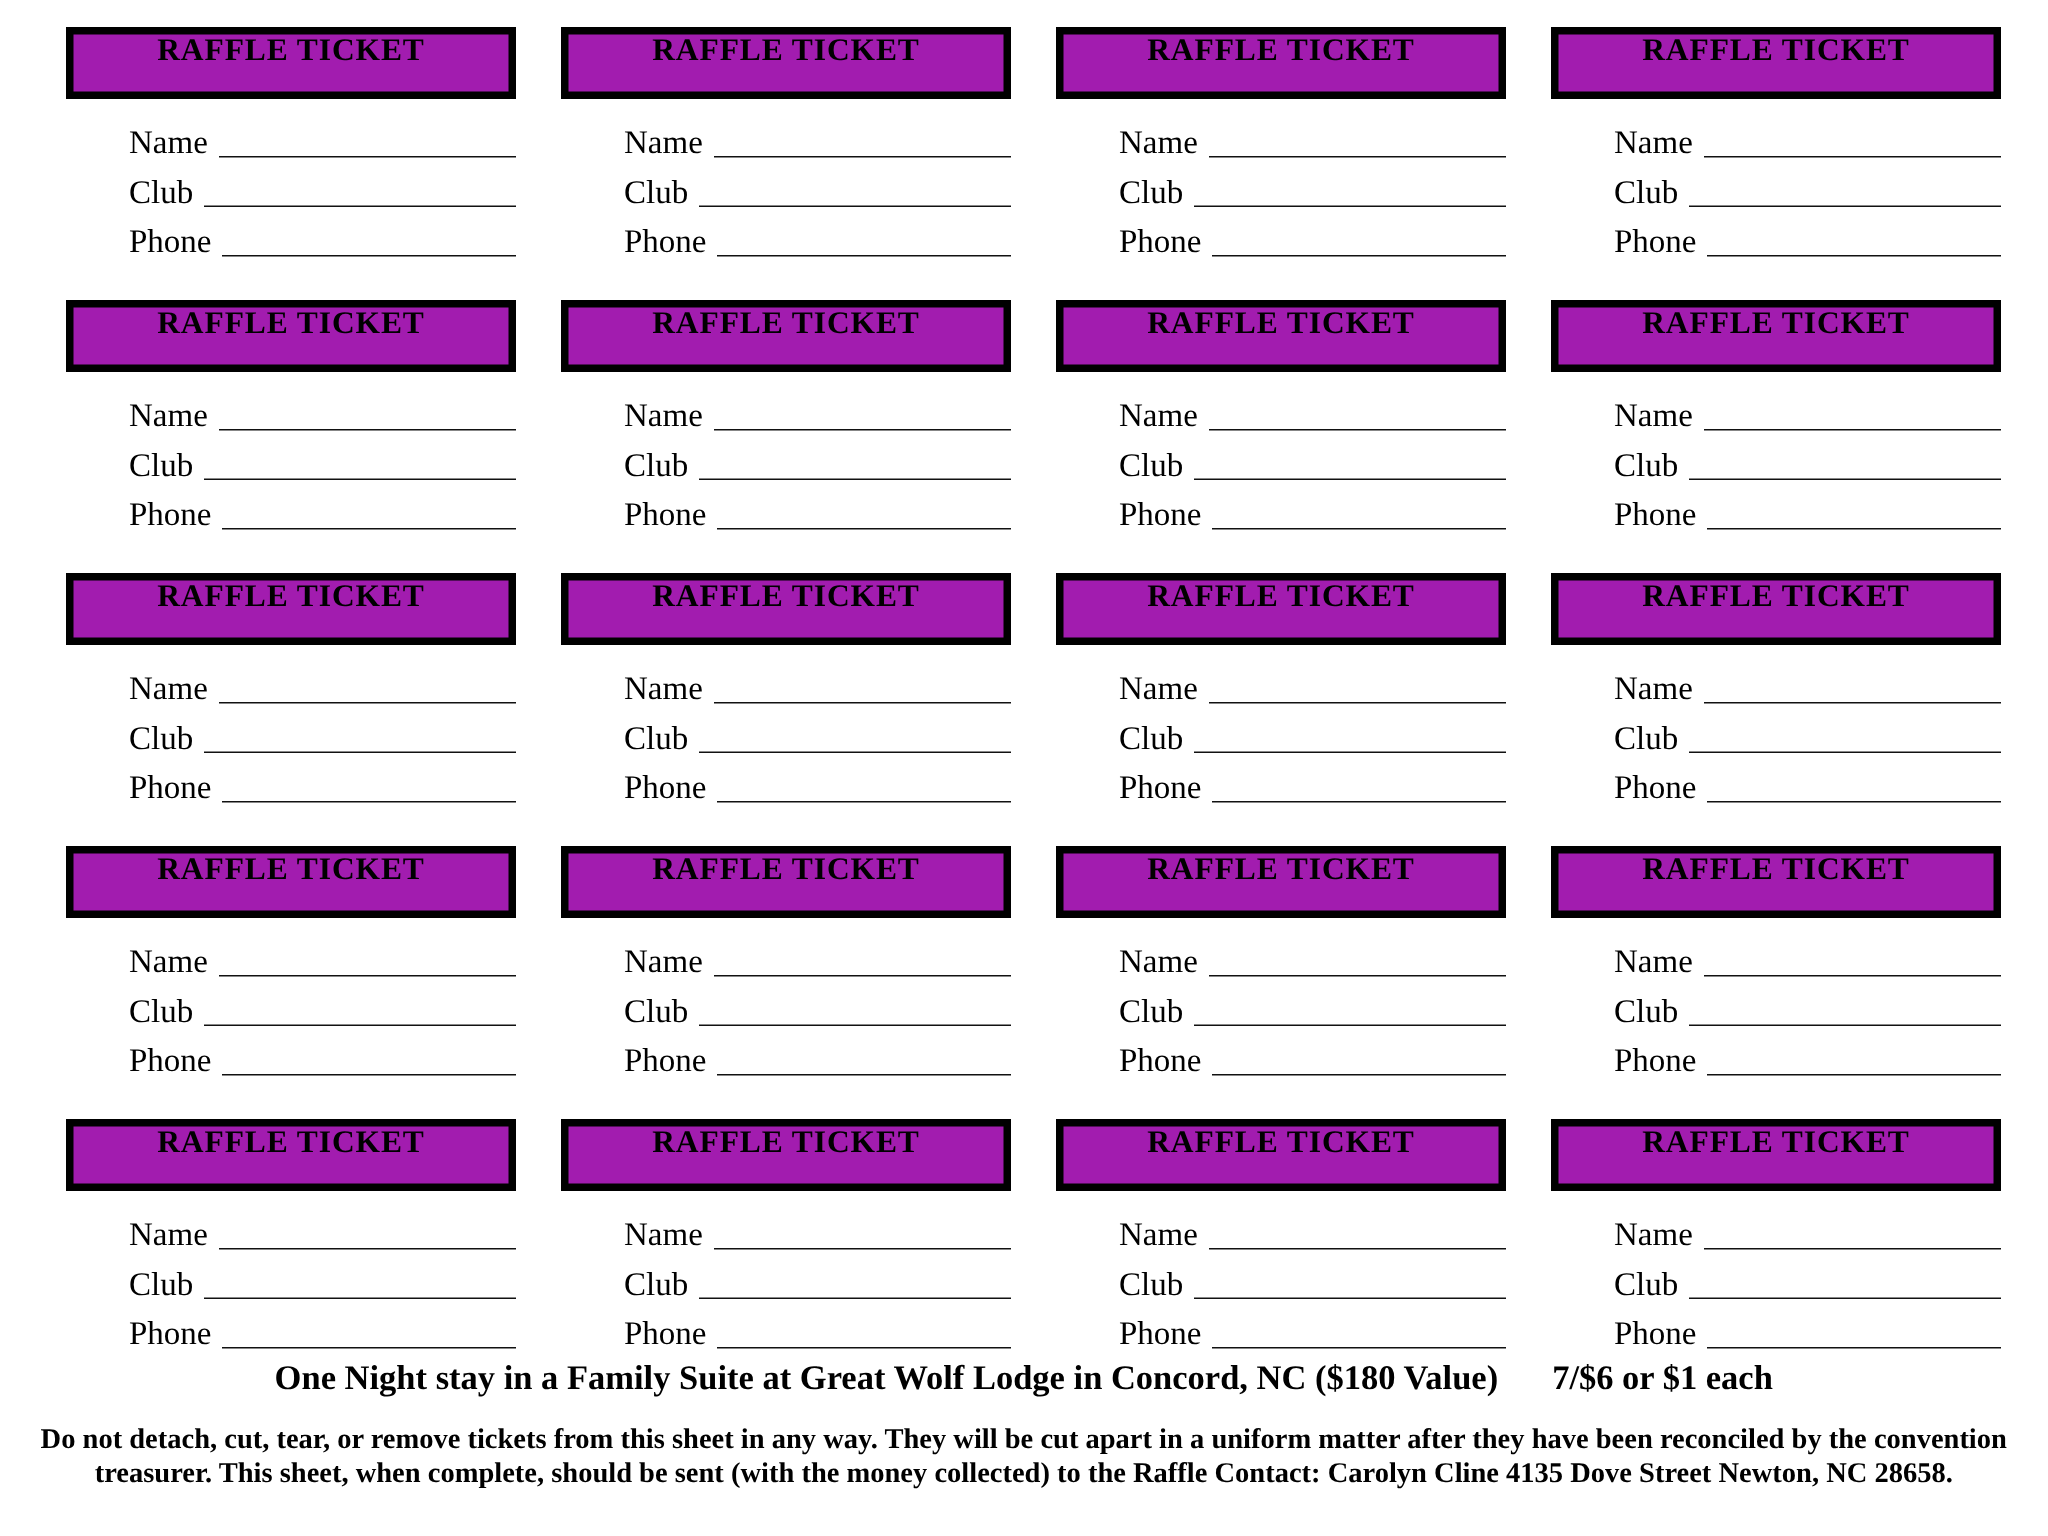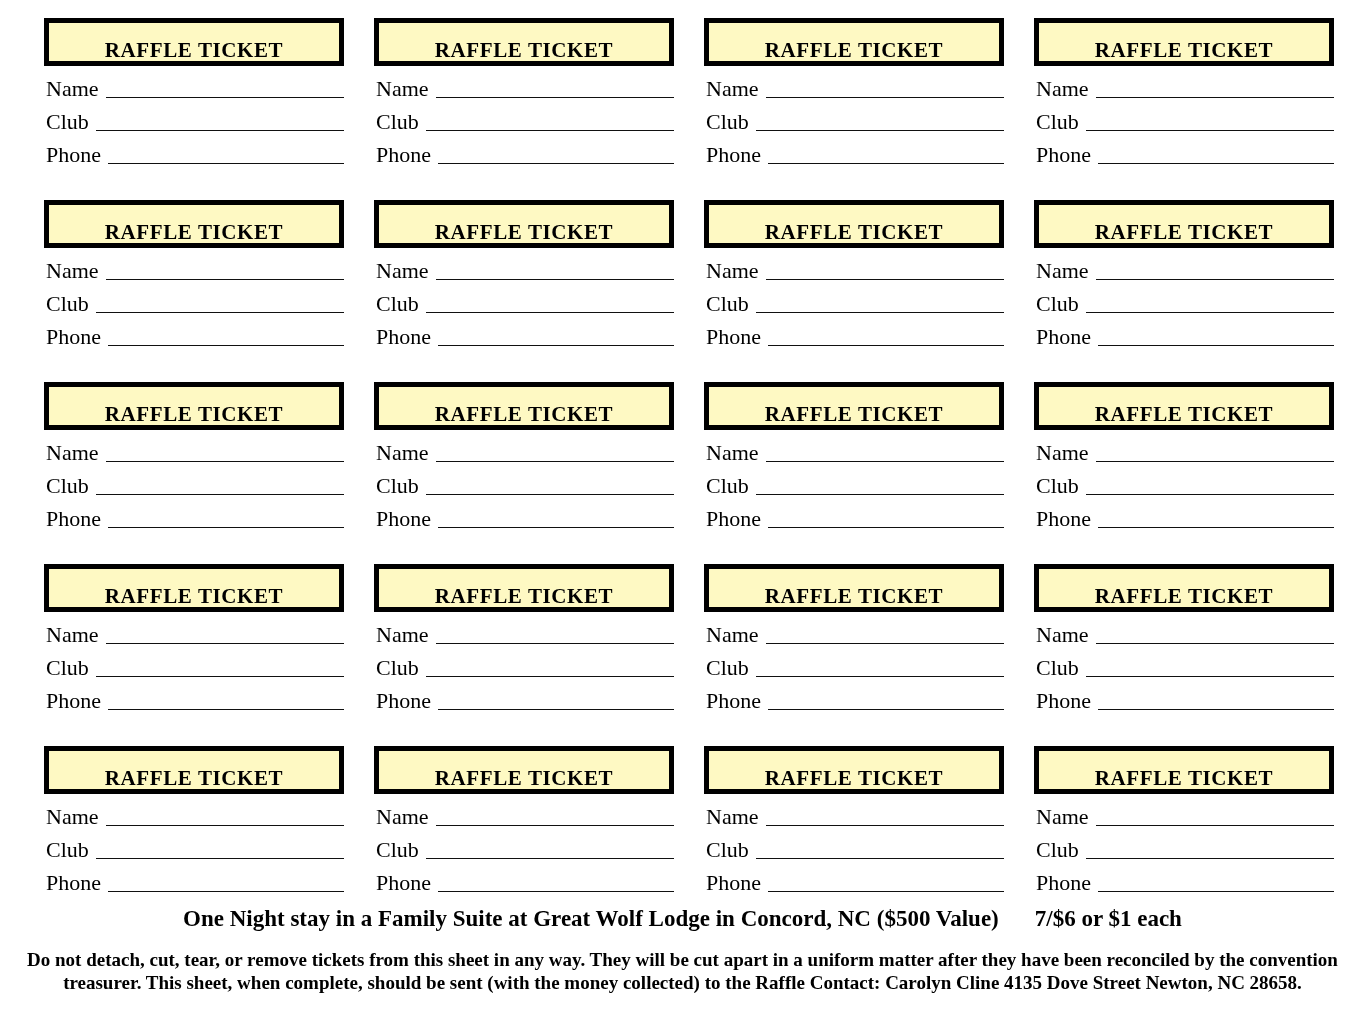--- a/index.html
+++ b/index.html
@@ -40,43 +40,44 @@
     box-sizing: border-box;
     position: relative;
   }
 
   .ticket-header {
     width: 300px;
     height: 48px;
     border: 5px solid #000000;
     box-sizing: border-box;
     display: flex;
-    align-items: flex-end;
+    align-items: flex-start;
     justify-content: center;
-    background: #fef9c3;
+    background: #a21caf;
   }
 
   .ticket-title {
     font-family: "Liberation Serif", "DejaVu Serif", serif;
     font-weight: bold;
     font-size: 21px;
     letter-spacing: 0.6px;
     line-height: 1;
     white-space: nowrap;
   }
 
   .ticket-fields {
     margin-top: 12px;
     padding-left: 2px;
   }
 
   .field-row {
     display: flex;
-    align-items: flex-start;
+    align-items: center;
     height: 33px;
+    margin-left: 40px;
   }
 
   .field-label {
     font-size: 22px;
     line-height: 1;
     white-space: nowrap;
     flex: 0 0 auto;
   }
 
   .field-line {
@@ -499,21 +500,21 @@
           </div>
           <div class="field-row">
             <span class="field-label">Phone</span>
             <span class="field-line"></span>
           </div>
         </div>
       </div>
     </div>
 
   <div class="prize-line">
-    <span>One Night stay in a Family Suite at Great Wolf  Lodge in Concord, NC  ($500 Value)</span><span class="prize-spacer"></span><span>7/$6 or $1 each</span>
+    <span>One Night stay in a Family Suite at Great Wolf  Lodge in Concord, NC  ($180 Value)</span><span class="prize-spacer"></span><span>7/$6 or $1 each</span>
   </div>
 
   <div class="fine-print">
     <span class="fp-line">Do not detach, cut, tear, or remove tickets from this sheet in any way.  They will be cut apart in a uniform matter after they have been reconciled by the convention</span>
     <span class="fp-line">treasurer.  This sheet, when complete, should be sent (with the money collected) to the Raffle Contact:  Carolyn Cline 4135 Dove Street Newton, NC 28658.</span>
   </div>
 
 </div>
 
 </body></html>

